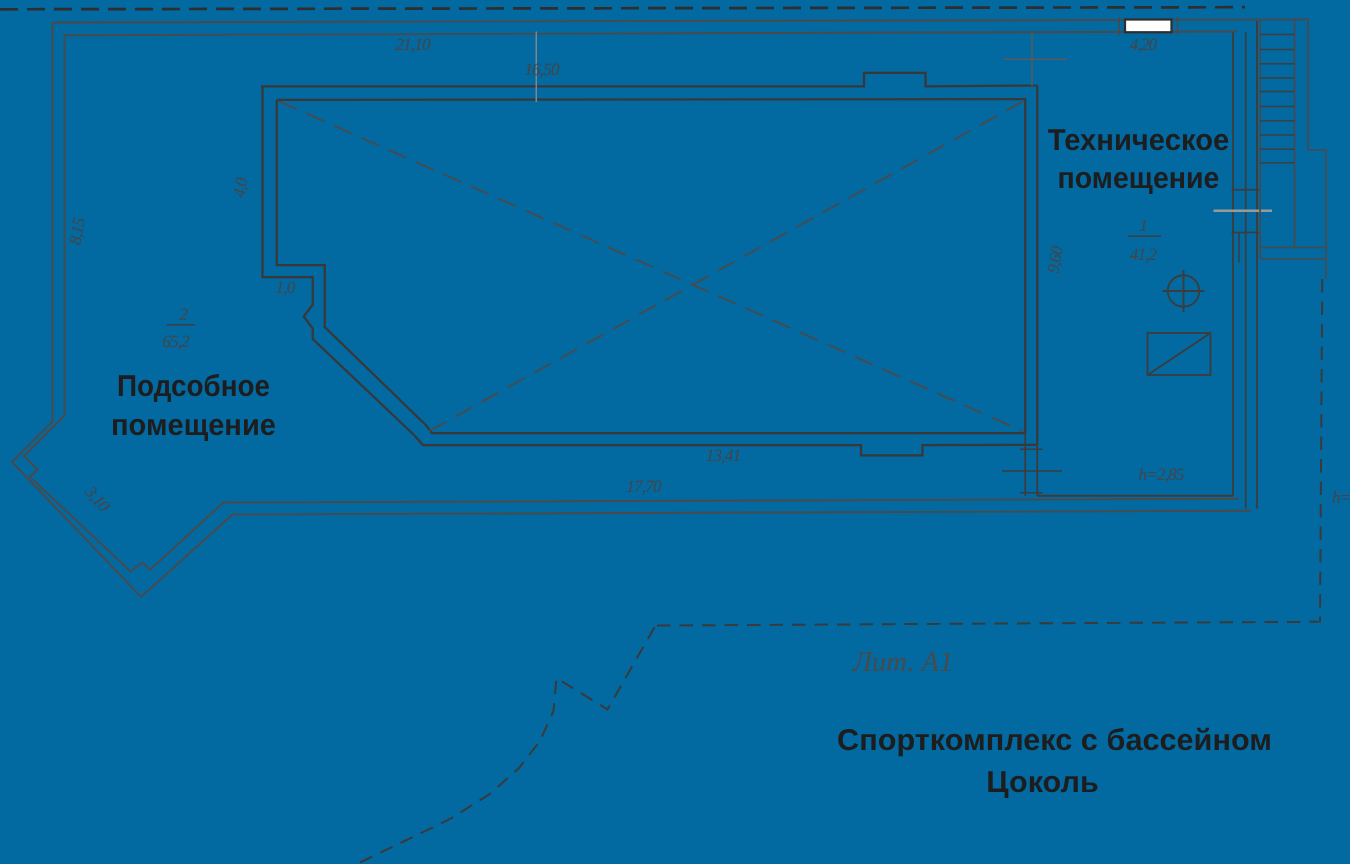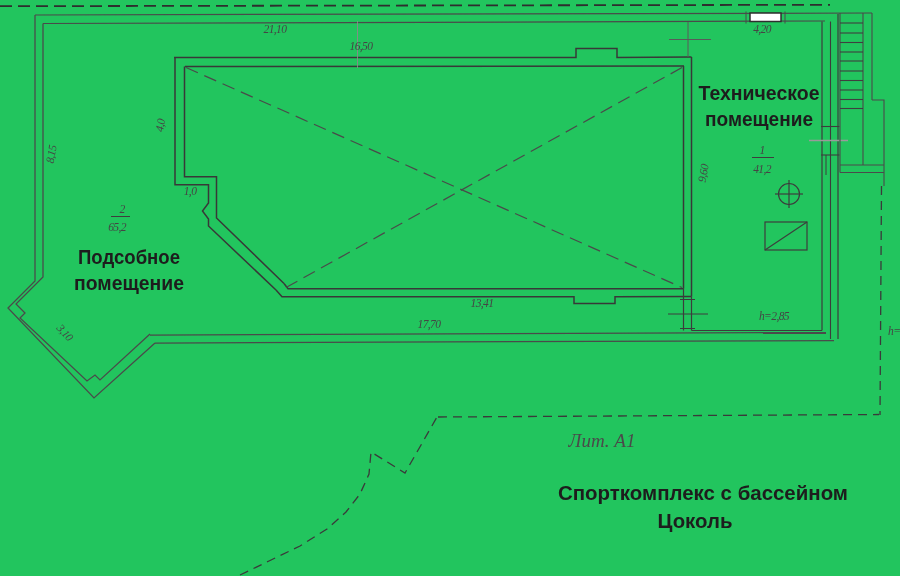--- a/index.html
+++ b/index.html
@@ -1,16 +1,16 @@
 <!DOCTYPE html>
 <html><head>
 <meta charset="utf-8">
 <style>
   html,body{margin:0;padding:0;background:#fff;}
-  .wrap{position:relative;width:900px;height:576px;background:#22c55e;overflow:hidden;}
+  .wrap{position:relative;width:900px;height:576px;background:#0369a1;overflow:hidden;}
   svg{position:absolute;left:0;top:0;}
   text{font-family:"Liberation Serif", serif;}
   .dim{font-style:italic;fill:#454545;font-size:11.5px;letter-spacing:-0.6px;}
   .lbl{font-family:"Liberation Sans", sans-serif;font-weight:bold;fill:#1d1d1d;font-size:20px;}
 </style>
 </head>
 <body>
 <div class="wrap">
 <svg width="900" height="576" viewBox="0 0 900 576">
 

